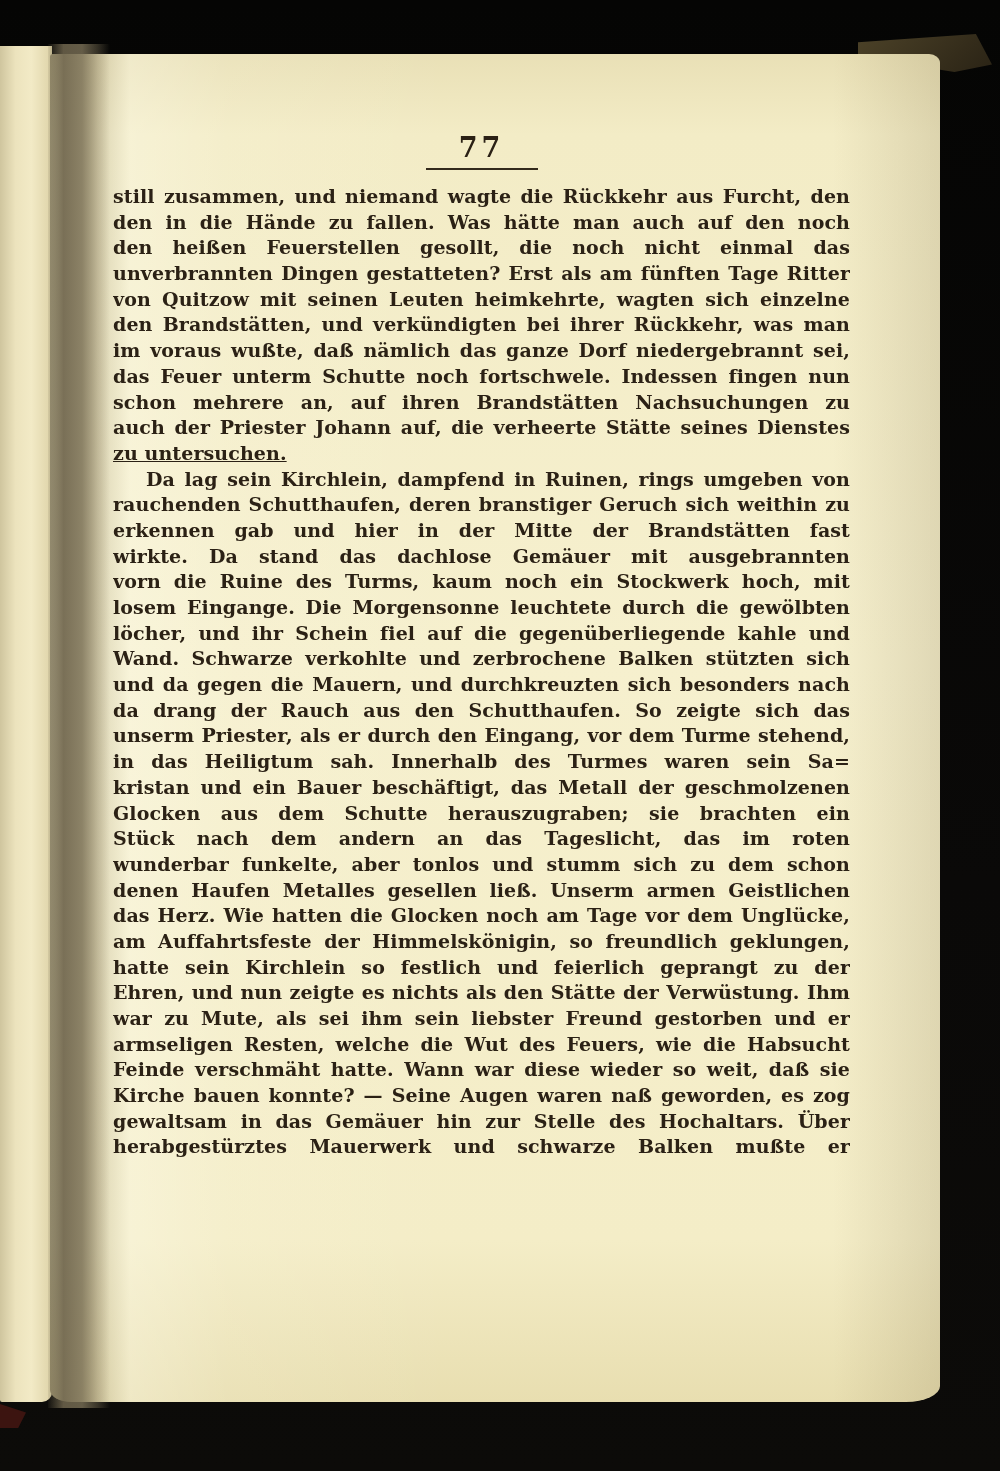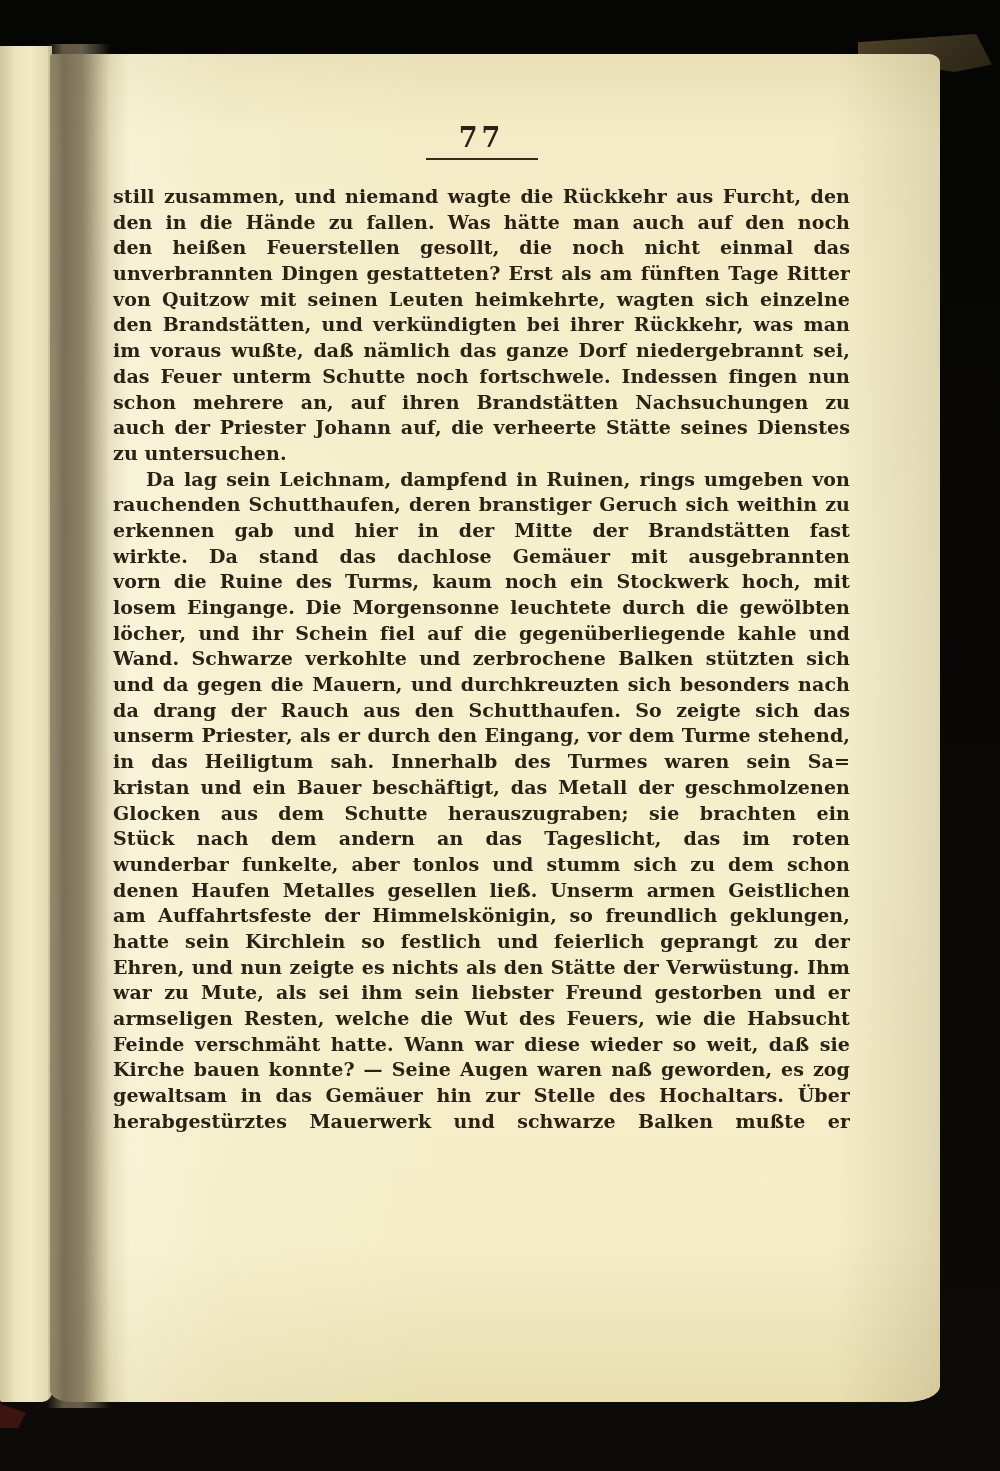--- a/index.html
+++ b/index.html
@@ -120,21 +120,21 @@
     position: absolute;
     left: 63px;
     top: 0;
     width: 737px;
     height: 100%;
     z-index: 4;
   }
 
   .page-header {
     position: absolute;
-    top: 68px;
+    top: 78px;
     left: 0;
     width: 100%;
     text-align: center;
     color: #2b2115;
   }
   .page-number {
     font-size: 27px;
     font-weight: 700;
     letter-spacing: 4px;
     display: inline-block;
@@ -160,20 +160,21 @@
     text-align: justify;
     text-align-last: justify;
     letter-spacing: 0.1px;
     white-space: normal;
     overflow: hidden;
     height: 25.7px;
   }
   .line.lastline {
     text-align: right;
     text-align-last: left;
+    text-decoration: underline;
   }
   .line.indent {
     text-indent: 33px;
   }
 </style>
 </head>
 <body>
 
 <div class="scene">
 
@@ -195,37 +196,38 @@
           <div class="line">den in die Hände zu fallen. Was hätte man auch auf den noch rauchen=</div>
           <div class="line">den heißen Feuerstellen gesollt, die noch nicht einmal das Nachsuchen nach</div>
           <div class="line">unverbrannten Dingen gestatteten? Erst als am fünften Tage Ritter Cuno</div>
           <div class="line">von Quitzow mit seinen Leuten heimkehrte, wagten sich einzelne nach</div>
           <div class="line">den Brandstätten, und verkündigten bei ihrer Rückkehr, was man schon</div>
           <div class="line">im voraus wußte, daß nämlich das ganze Dorf niedergebrannt sei, und</div>
           <div class="line">das Feuer unterm Schutte noch fortschwele. Indessen fingen nun doch</div>
           <div class="line">schon mehrere an, auf ihren Brandstätten Nachsuchungen zu halten, und</div>
           <div class="line">auch der Priester Johann auf, die verheerte Stätte seines Dienstes näher</div>
           <div class="line lastline">zu untersuchen.</div>
-          <div class="line indent">Da lag sein Leichnam, dampfend in Ruinen, rings umgeben von</div>
+          <div class="line indent">Da lag sein Kirchlein, dampfend in Ruinen, rings umgeben von</div>
           <div class="line">rauchenden Schutthaufen, deren branstiger Geruch sich weithin zu er=</div>
           <div class="line">erkennen gab und hier in der Mitte der Brandstätten fast brustbeengend</div>
           <div class="line">wirkte. Da stand das dachlose Gemäuer mit ausgebrannten Fenstern,</div>
           <div class="line">vorn die Ruine des Turms, kaum noch ein Stockwerk hoch, mit thür=</div>
           <div class="line">losem Eingange. Die Morgensonne leuchtete durch die gewölbten Fenster=</div>
           <div class="line">löcher, und ihr Schein fiel auf die gegenüberliegende kahle und nackte</div>
           <div class="line">Wand. Schwarze verkohlte und zerbrochene Balken stützten sich hier</div>
           <div class="line">und da gegen die Mauern, und durchkreuzten sich besonders nach hinten,</div>
           <div class="line">da drang der Rauch aus den Schutthaufen. So zeigte sich das Kirchlein</div>
           <div class="line">unserm Priester, als er durch den Eingang, vor dem Turme stehend,</div>
           <div class="line">in das Heiligtum sah. Innerhalb des Turmes waren sein Sa=</div>
           <div class="line">kristan und ein Bauer beschäftigt, das Metall der geschmolzenen</div>
           <div class="line">Glocken aus dem Schutte herauszugraben; sie brachten ein unförmliches</div>
           <div class="line">Stück nach dem andern an das Tageslicht, das im roten Sonnenlichte</div>
           <div class="line">wunderbar funkelte, aber tonlos und stumm sich zu dem schon vorhan=</div>
           <div class="line">denen Haufen Metalles gesellen ließ. Unserm armen Geistlichen brach</div>
+          <div class="line">das Herz. Wie hatten die Glocken noch am Tage vor dem Unglücke,</div>
           <div class="line">am Auffahrtsfeste der Himmelskönigin, so freundlich geklungen, wie</div>
           <div class="line">hatte sein Kirchlein so festlich und feierlich geprangt zu der Jungfrau</div>
           <div class="line">Ehren, und nun zeigte es nichts als den Stätte der Verwüstung. Ihm</div>
           <div class="line">war zu Mute, als sei ihm sein liebster Freund gestorben und er stehe</div>
           <div class="line">armseligen Resten, welche die Wut des Feuers, wie die Habsucht der</div>
           <div class="line">Feinde verschmäht hatte. Wann war diese wieder so weit, daß sie eine</div>
           <div class="line">Kirche bauen konnte? — Seine Augen waren naß geworden, es zog ihn</div>
           <div class="line">gewaltsam in das Gemäuer hin zur Stelle des Hochaltars. Über Schutt,</div>
           <div class="line">herabgestürztes Mauerwerk und schwarze Balken mußte er schreiten und</div>
         </div>

